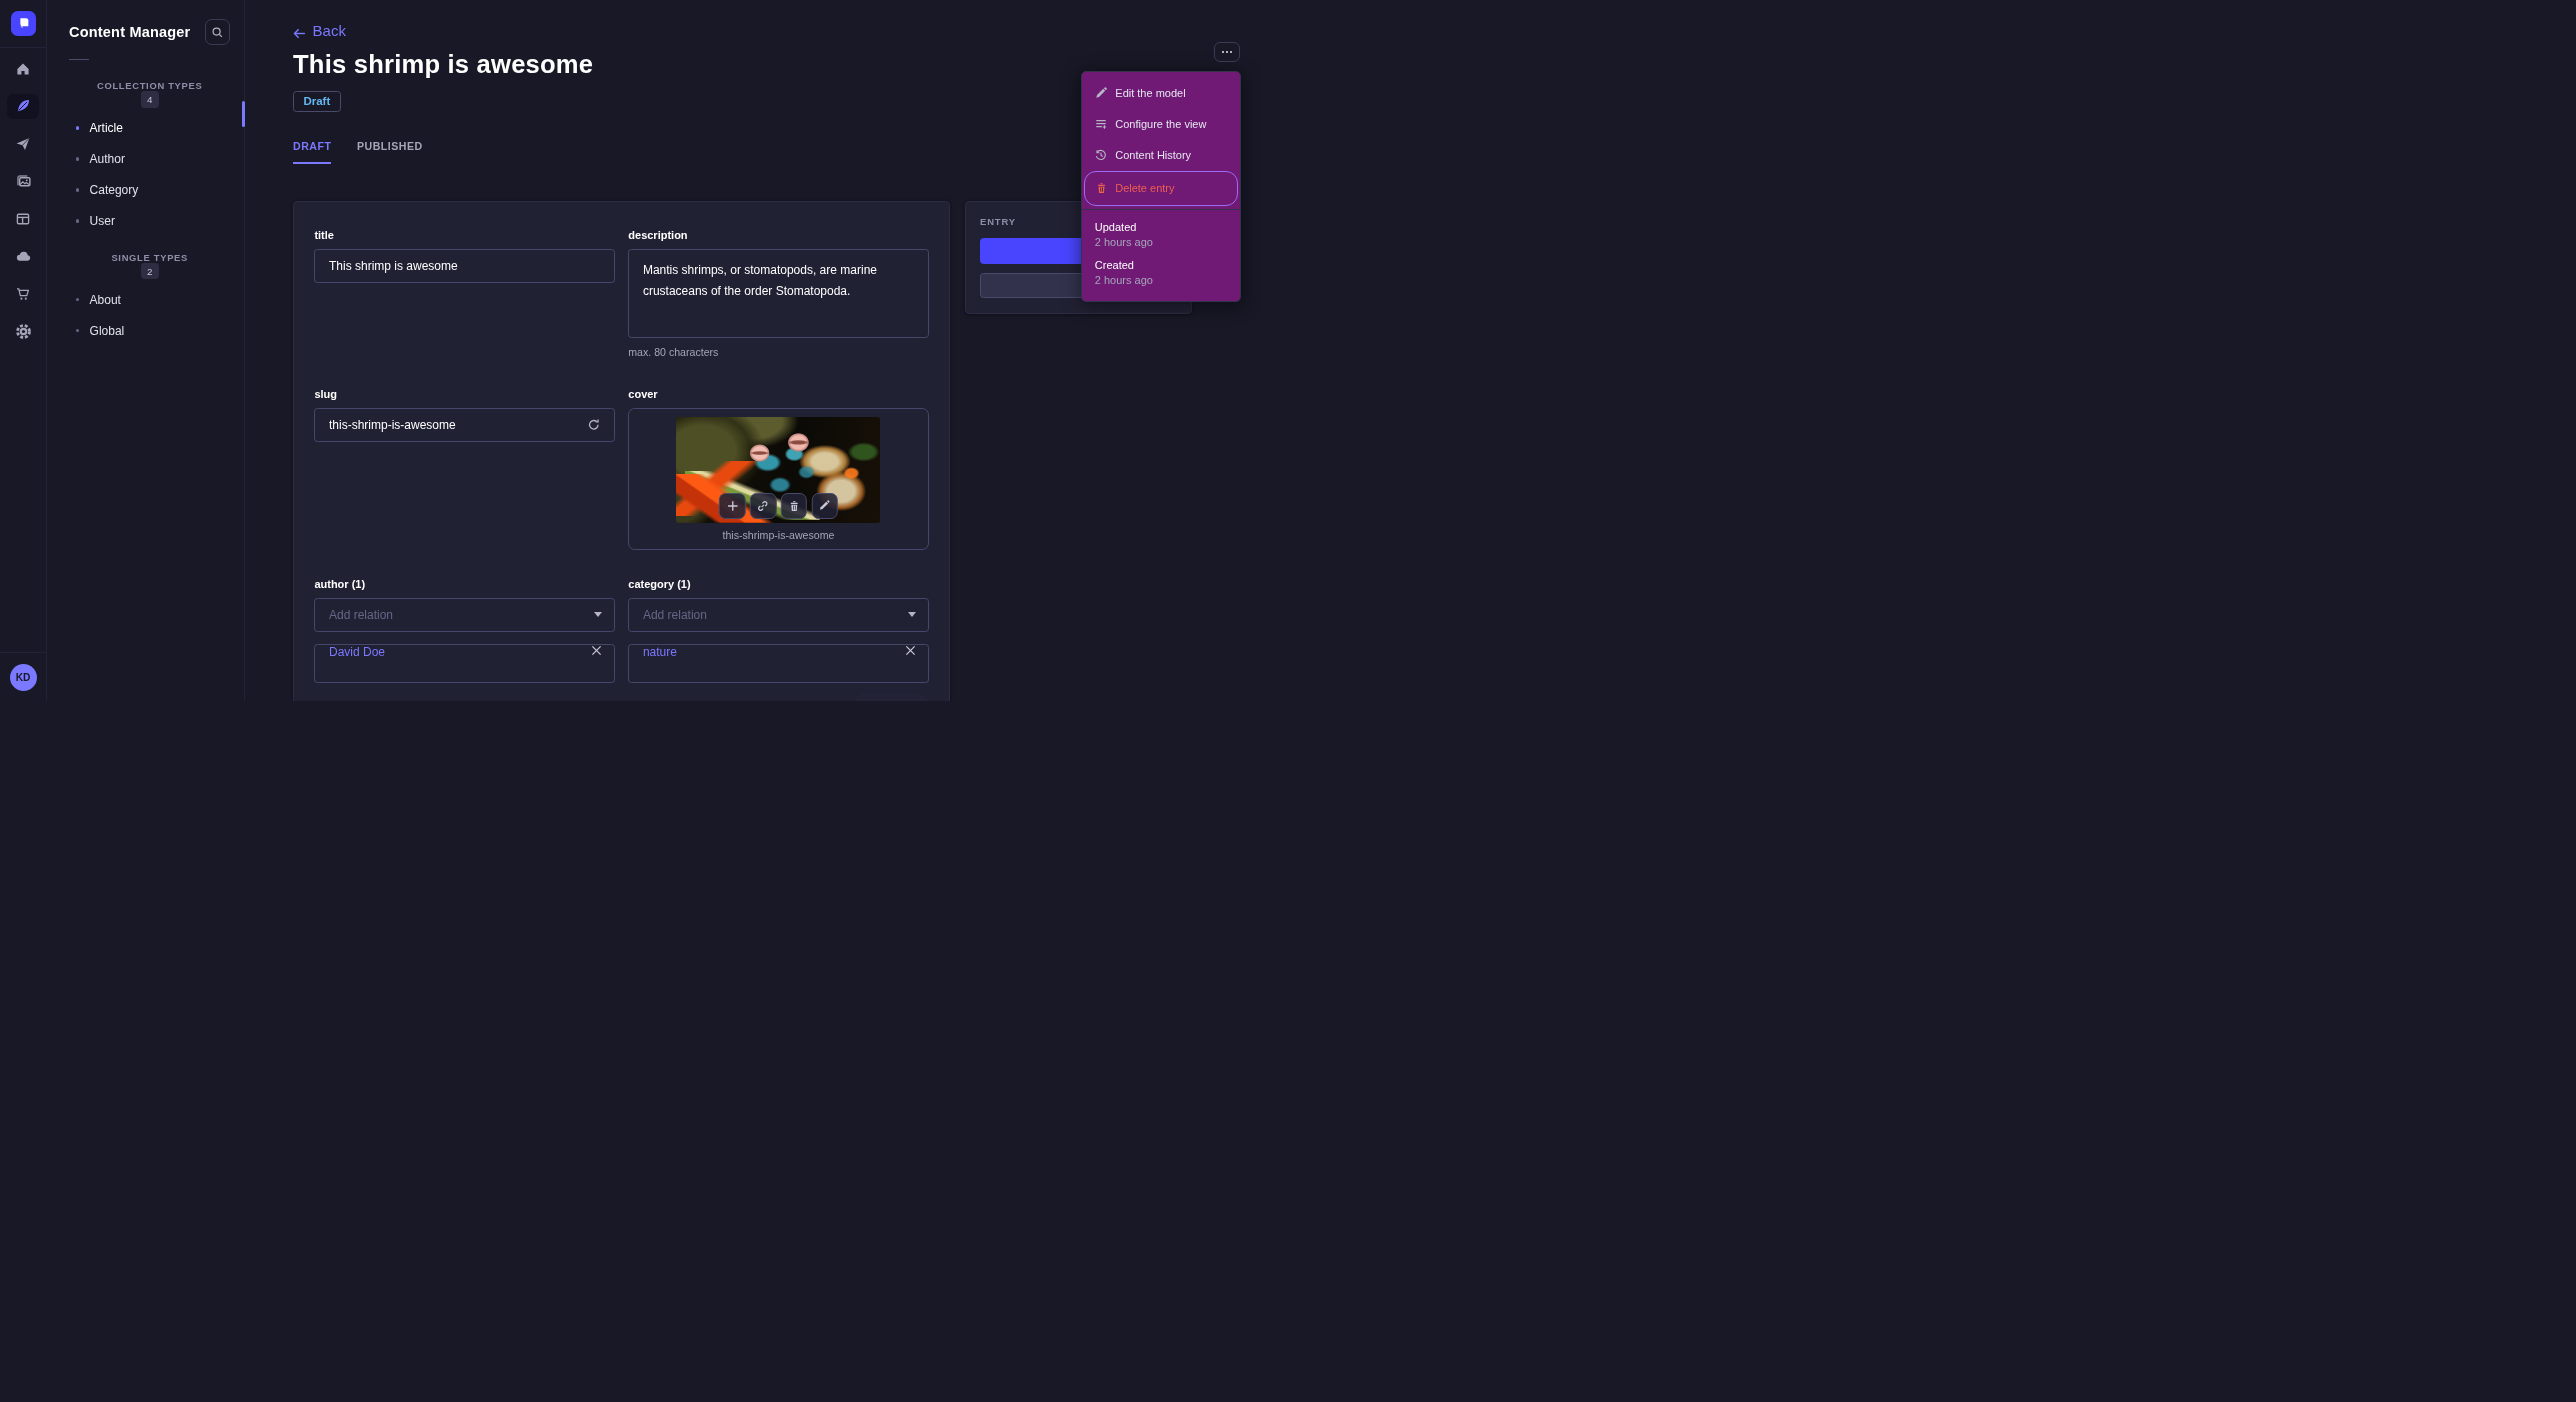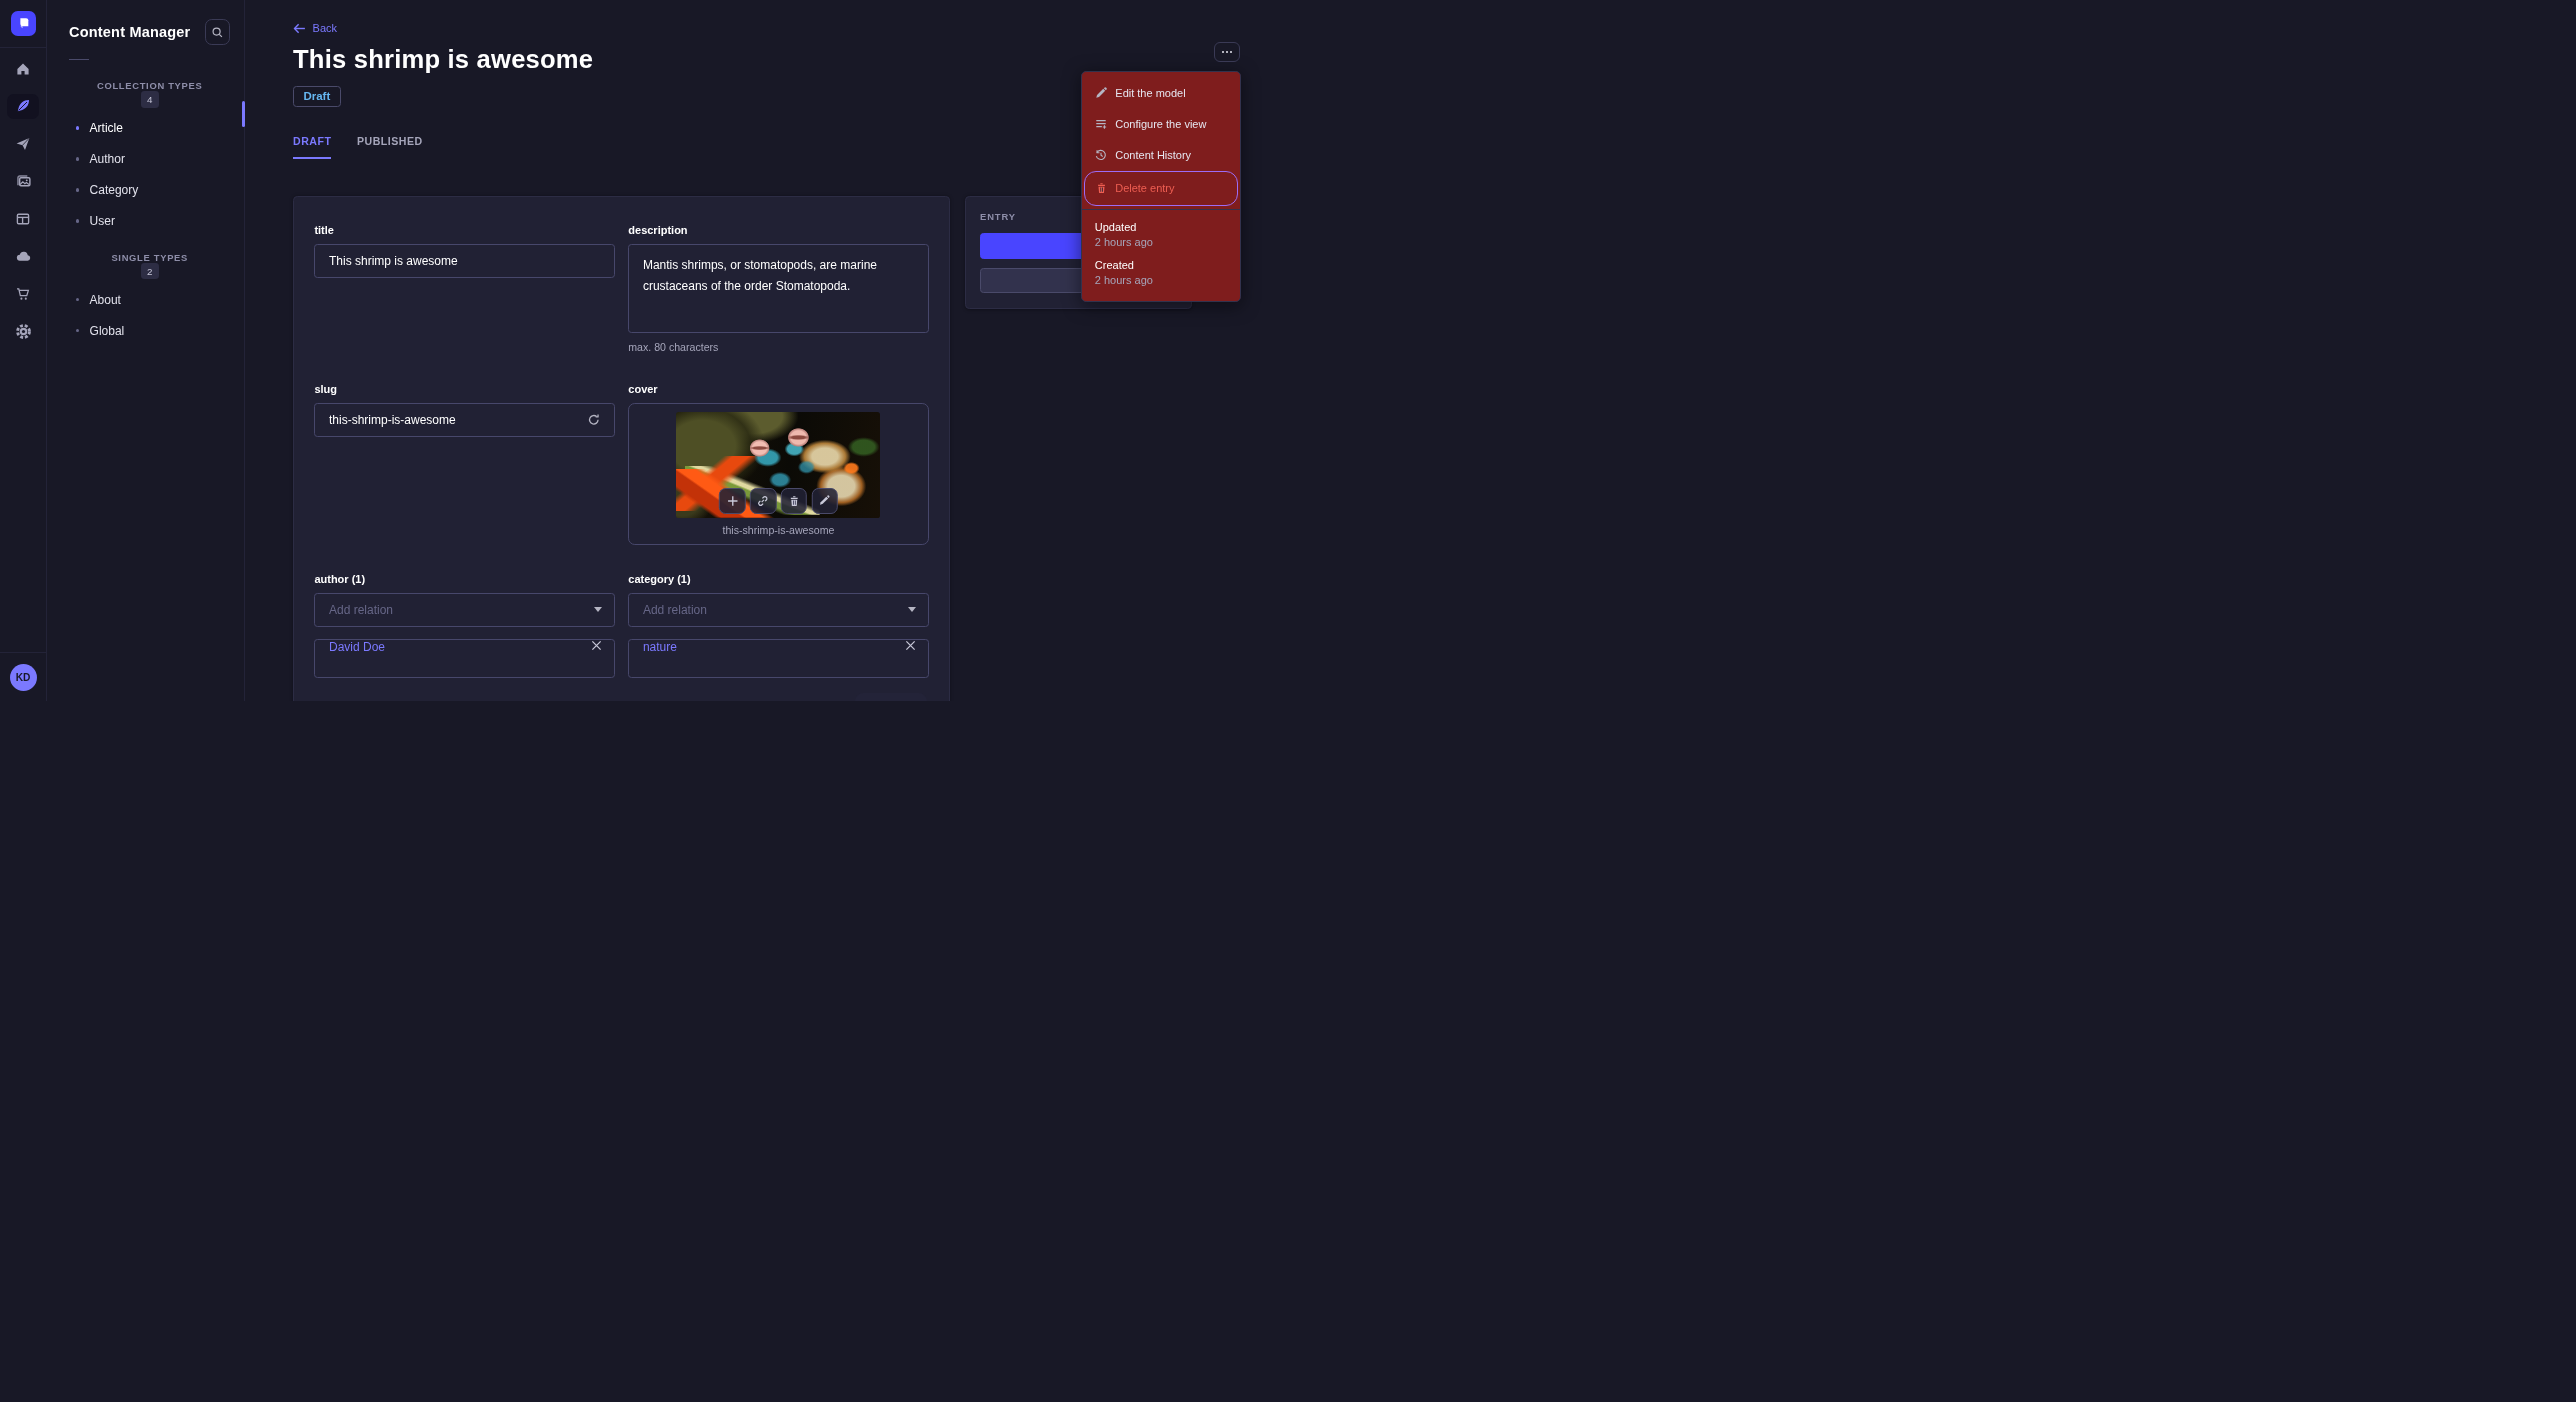--- a/index.html
+++ b/index.html
@@ -37,21 +37,21 @@
   .count-badge { background:#2d2d44; color:#c7c7d9; font-size:9.8px; border-radius:3.4px; padding:2.6px 6px; min-width:18px; text-align:center; }
   .subnav-list { list-style:none; margin-top:5.1px; }
   .subnav-item { height:31px; display:flex; align-items:center; gap:10.2px; padding-left:29px; font-size:12px; color:#e2e2ec; cursor:pointer; }
   .bullet { width:3.4px; height:3.4px; border-radius:50%; background:#666687; flex:0 0 auto; }
   .subnav-item.active { color:#ffffff; }
   .subnav-item.active .bullet { background:#7b79ff; }
   .subnav-thumb { position:absolute; right:-0.9px; top:101px; width:2.6px; height:26.4px; background:#7b79ff; border-radius:1.7px; z-index:11; }
 
   
   .main { position:absolute; left:244px; top:0; right:0; bottom:0; padding:22px 0 0 49px; }
-  .back-row { display:flex; align-items:flex-end; gap:6.8px; color:#7b79ff; font-size:11px; cursor:pointer; width:max-content; }
+  .back-row { display:flex; align-items:flex-end; gap:6.8px; color:#7b79ff; font-size:15px; cursor:pointer; width:max-content; }
   .page-title { margin-top:11px; font-size:25.6px; font-weight:bold; letter-spacing:0.2px; }
   .status-badge { margin-top:12px; display:inline-block; border:0.9px solid #4a4a6a; border-radius:3.4px; padding:3.4px 9.4px; font-size:11.5px; font-weight:bold; color:#66b7f1; }
   .tabs { margin-top:28px; display:flex; gap:25.6px; }
   .tab { font-size:10.6px; font-weight:bold; letter-spacing:0.5px; color:#a5a5ba; padding-bottom:10.2px; cursor:pointer; border-bottom:2.1px solid transparent; }
   .tab.active { color:#7b79ff; border-bottom-color:#7b79ff; }
 
   .content-row { display:flex; align-items:flex-start; gap:14.5px; margin-top:37px; }
 
   
   .form-card {
@@ -120,21 +120,21 @@
 
   
   .more-btn {
     position:absolute; left:1214px; top:42px; width:26.4px; height:20.4px;
     border:0.9px solid #3a3a55; border-radius:6px; background:#181826;
     display:flex; align-items:center; justify-content:center; gap:2.1px; cursor:pointer; z-index:60;
   }
   .more-btn i { width:2.1px; height:2.1px; border-radius:50%; background:#e6e6f0; }
   .menu {
     position:absolute; left:1081px; top:71px; width:160px; z-index:50;
-    background:#7f1d1d; border:0.9px solid #32324d; border-radius:5.1px;
+    background:#701a75; border:0.9px solid #32324d; border-radius:5.1px;
     box-shadow:0 3.4px 17px rgba(3,3,5,.5); padding:5.1px 0 0 0;
   }
   .menu-item { height:31px; display:flex; align-items:center; gap:8.5px; padding:0 12.8px; font-size:11px; color:#e6e6f0; cursor:pointer; }
   .menu-item .mi { color:#b5b5c3; display:flex; }
   .menu-item.danger { color:#ee5e52; height:35px; margin:0.9px 1.7px; border:1.7px solid #9c6cf5; border-radius:12px; padding:0 11px; }
   .menu-item.danger .mi { color:#ee5e52; }
   .menu-sep { border-top:0.9px solid #32324d; margin-top:2.6px; }
   .menu-meta { padding:11px 12.8px 14.5px 12.8px; }
   .meta-label { font-size:11px; font-weight:normal; color:#fff; }
   .meta-value { font-size:11px; color:#a5a5ba; margin-top:3.4px; }

